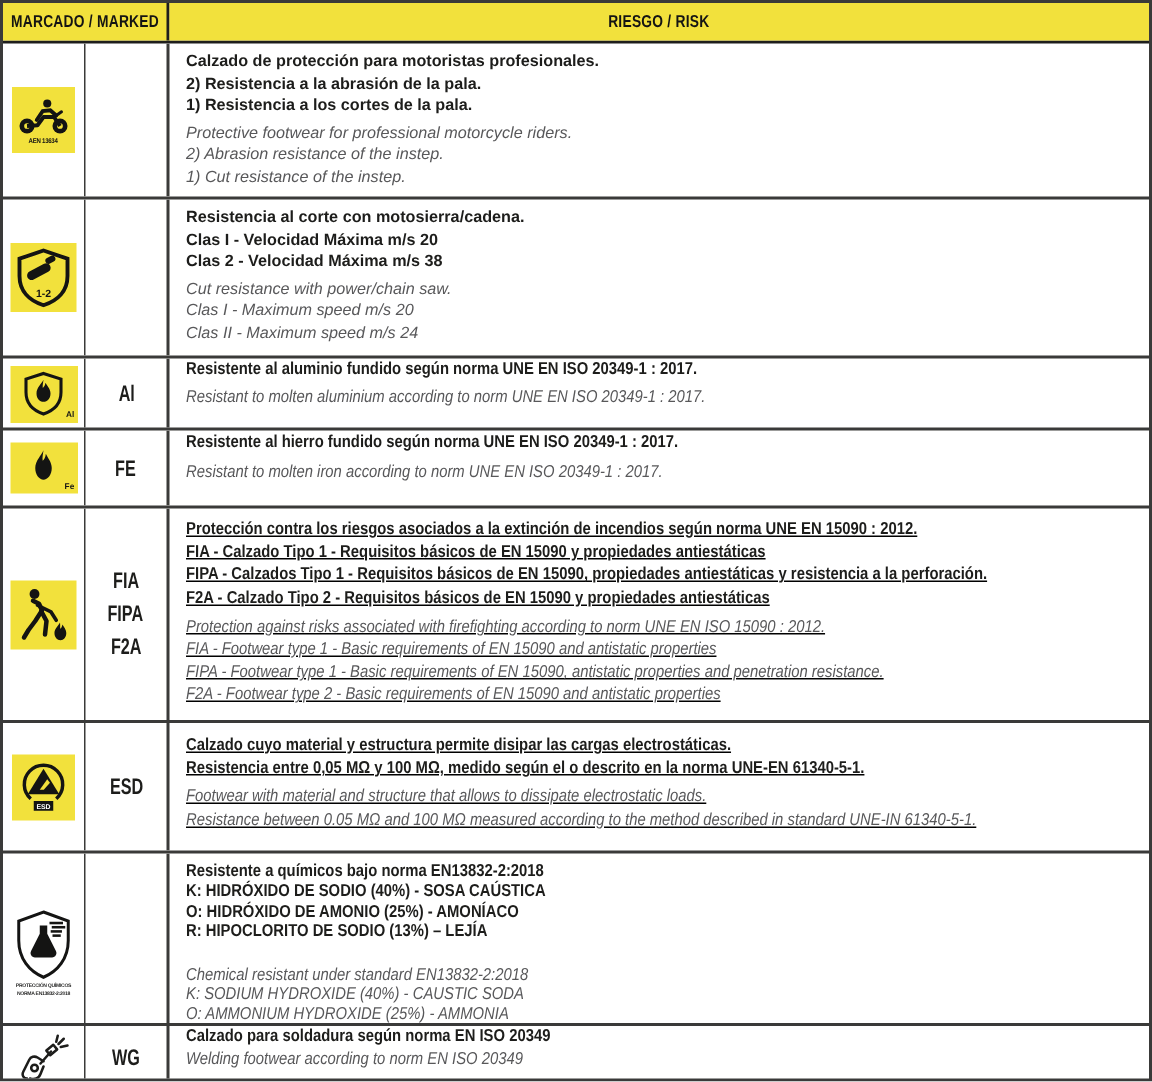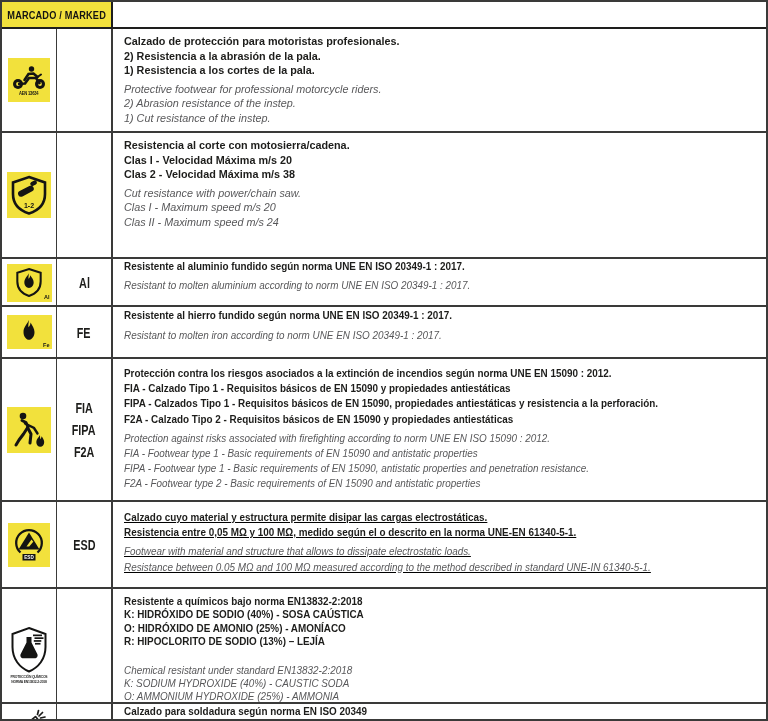--- a/index.html
+++ b/index.html
@@ -4,21 +4,21 @@
 <style>
   html,body{margin:0;padding:0;background:#fff;}
   body{width:768px;height:721px;font-family:"Liberation Sans",sans-serif;-webkit-font-smoothing:antialiased;}
   .table{width:768px;height:721px;border:2px solid #3a3a39;display:flex;flex-direction:column;box-sizing:border-box;background:#fff;}
   .thead{display:grid;grid-template-columns:111px 1fr;height:25px;flex:0 0 auto;border-bottom:2px solid #1e1e1d;}
   .th{background:#F2E13C;display:flex;align-items:center;justify-content:center;color:#141413;overflow:hidden;}
   .th span{font-size:11.5px;font-weight:700;transform:scaleX(0.8);white-space:nowrap;letter-spacing:0.2px;}
   .th-marked{border-right:2px solid #1e1e1d;}
   .row{display:grid;grid-template-columns:55px 56px 1fr;border-bottom:2px solid #3a3a39;box-sizing:border-box;overflow:hidden;}
   .row:last-child{border-bottom:none;flex:1;}
-  .r1{height:104px}.r2{height:126px}.r3{height:48px}.r4{height:52px}.r5{height:143px}.r6{height:87px}.r7{height:115px}
+  .r1{height:104px}.r2{height:106px}.r3{height:48px}.r4{height:52px}.r5{height:143px}.r6{height:87px}.r7{height:115px}
   .cell{position:relative;box-sizing:border-box;min-width:0;}
   .icon-cell{border-right:1.5px solid #3a3a39;display:flex;align-items:center;justify-content:center;}
   .code-cell{border-right:2px solid #3a3a39;display:flex;flex-direction:column;align-items:center;justify-content:center;gap:7px;}
   .code{font-weight:700;font-size:15px;color:#1d1d1b;transform:scaleX(0.72);white-space:nowrap;line-height:1;}
   .risk-cell{padding:5px 12px 3px 11px;display:flex;flex-direction:column;}
   .vcenter{justify-content:center;padding-top:0;padding-bottom:13px;}
   .es{margin-bottom:4px;}
   .line{white-space:nowrap;}
   .es .line{font-weight:700;color:#1d1d1b;}
   .en .line{font-style:italic;font-weight:400;color:#58585a;}
@@ -34,20 +34,23 @@
 </style>
 </head>
 <body>
 
 <div class="table">
 
   <div class="thead">
     <div class="th th-marked">
         <span>MARCADO / MARKED</span>
       </div>
+    <div class="th">
+        <span>RIESGO / RISK</span>
+      </div>
   </div>
 
   <div class="row r1">
     <div class="cell icon-cell">
       <div class="icon-box yellow" style="width:42px;height:44px;">
         <svg width="36" height="26" viewBox="0 0 36 26">
           <circle cx="7" cy="19" r="5" fill="#141413"></circle>
             <circle cx="7" cy="19" r="1.9" fill="#F2E13C"></circle>
           <circle cx="29" cy="19" r="5" fill="#141413"></circle>
             <circle cx="29" cy="19" r="1.9" fill="#F2E13C"></circle>
@@ -157,21 +160,21 @@
           <path d="M15 13.5 L24 18 L27.5 23.5" stroke="#141413" stroke-width="2.4" fill="none" stroke-linecap="round"></path>
           <path d="M30 25 C28.8 27.4 26.3 29 26.3 32 C26.3 34.8 28.1 36.8 30.3 36.8 C32.5 36.8 34.2 34.8 34.2 32 C34.2 29.8 32.7 28.1 31.6 26.3 C31.4 27.9 30.8 28.7 30.2 29.2 C30 27.8 30.2 26.5 30 25 Z" fill="#141413"></path>
         </svg>
       </div>
     </div>
     <div class="cell code-cell">
       <div class="code">FIA</div>
       <div class="code">FIPA</div>
       <div class="code">F2A</div>
     </div>
-    <div class="cell risk-cell cond" style="padding-top:7px;">
+    <div class="cell risk-cell cond" style="padding-top:7px;text-decoration:underline;">
       <div class="es">
         <div class="line">Protección contra los riesgos asociados a la extinción de incendios según norma UNE EN 15090 : 2012.</div>
         <div class="line">FIA - Calzado Tipo 1 - Requisitos básicos de EN 15090 y propiedades antiestáticas</div>
         <div class="line">FIPA - Calzados Tipo 1 - Requisitos básicos de EN 15090, propiedades antiestáticas y resistencia a la perforación.</div>
         <div class="line">F2A - Calzado Tipo 2 -  Requisitos básicos de EN 15090 y propiedades antiestáticas</div>
       </div>
       <div class="en">
         <div class="line">Protection against risks associated with firefighting according to norm UNE EN ISO 15090 : 2012.</div>
         <div class="line">FIA - Footwear type 1 - Basic requirements of EN 15090 and antistatic properties</div>
         <div class="line">FIPA - Footwear type 1 - Basic requirements of EN 15090, antistatic properties and penetration resistance.</div>

